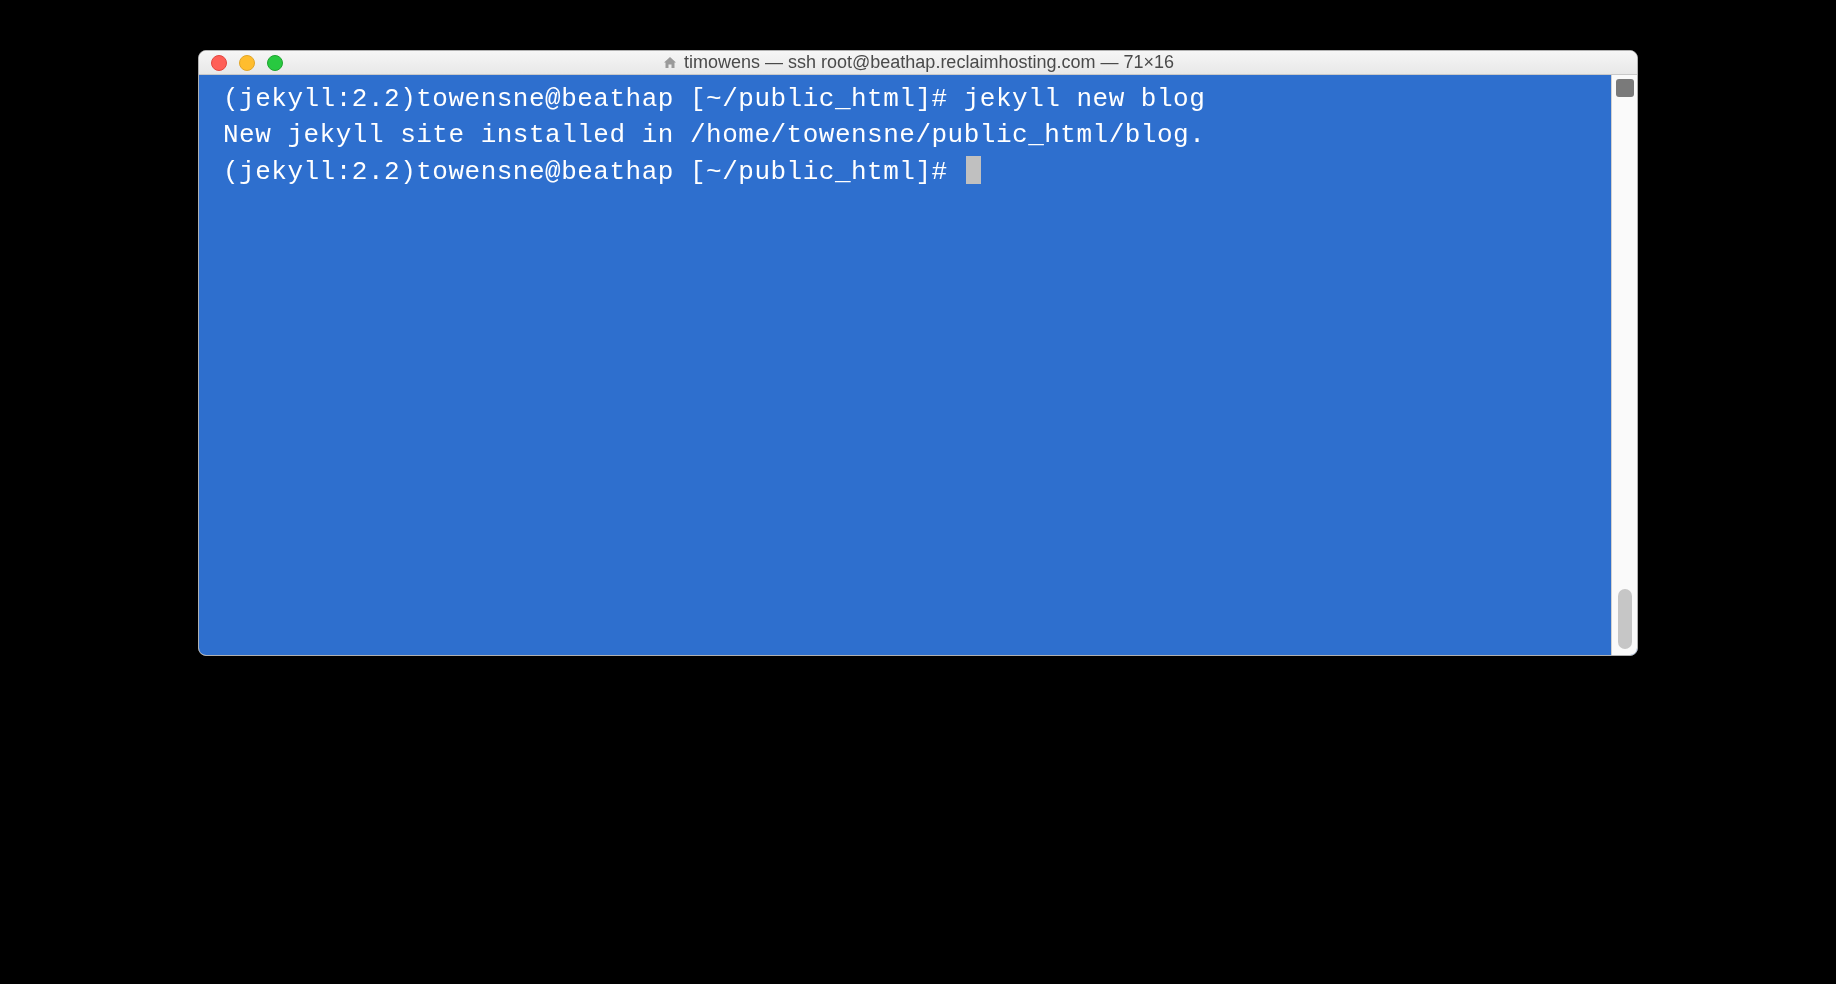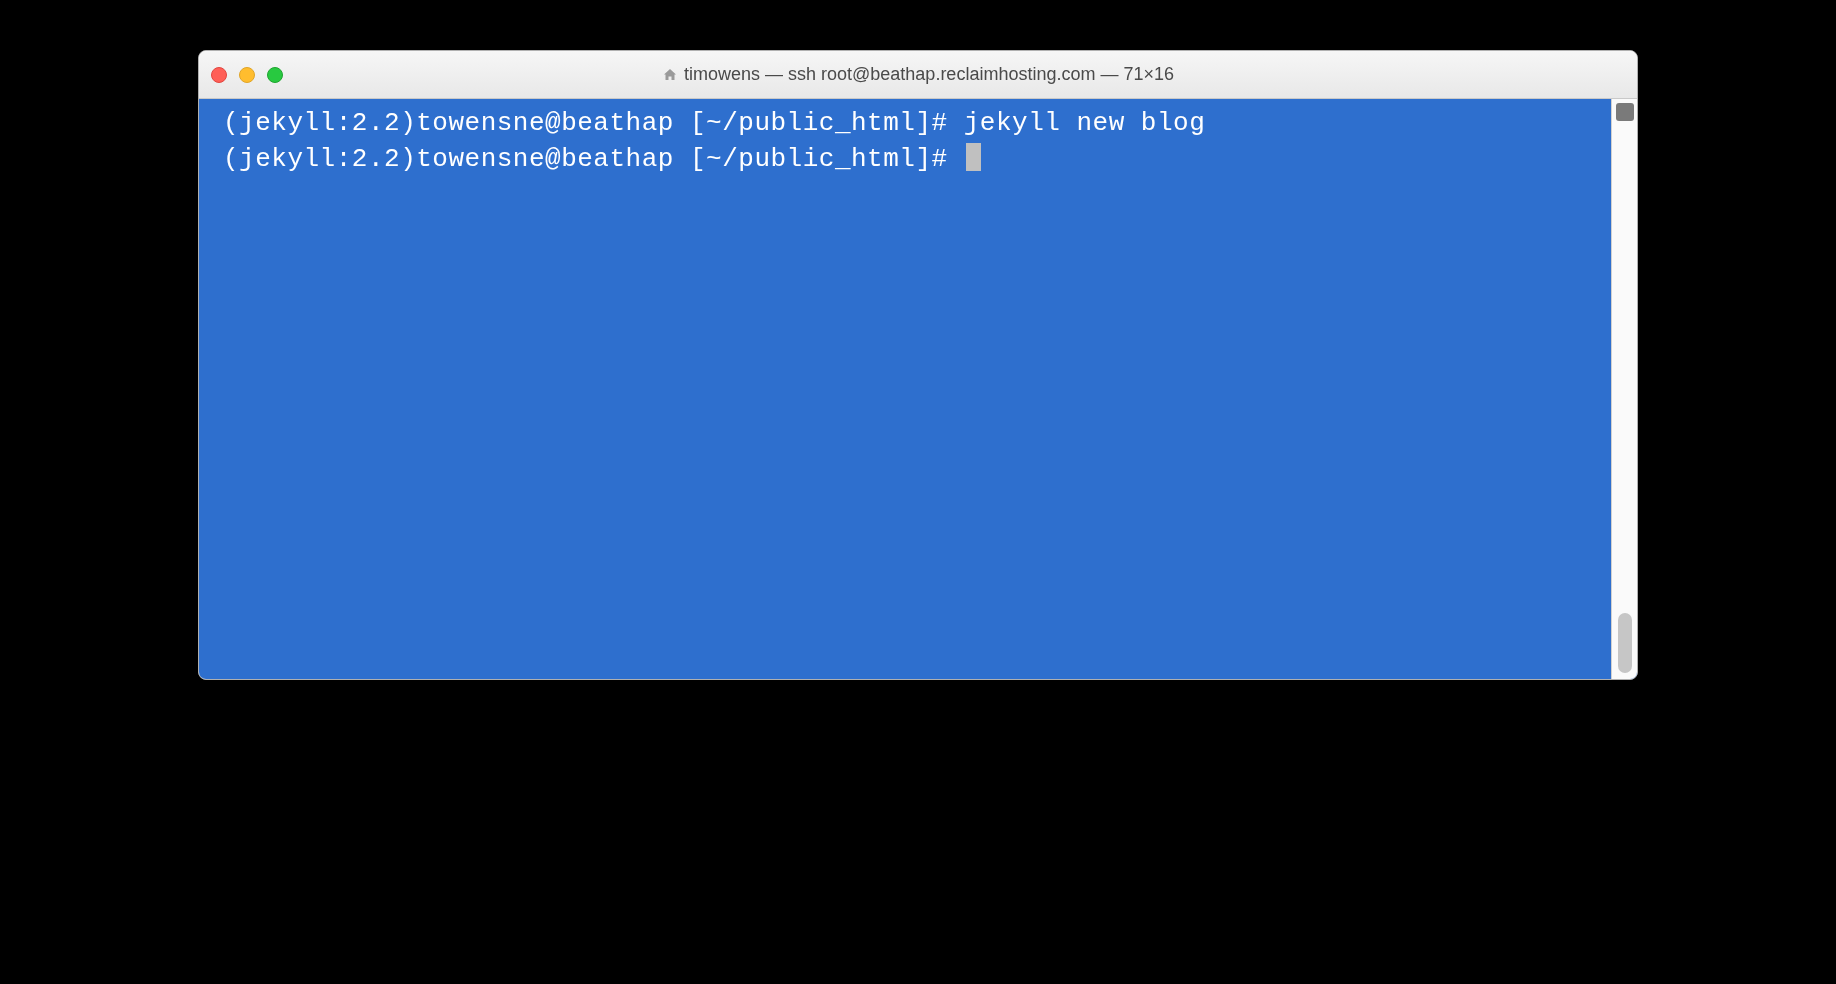--- a/index.html
+++ b/index.html
@@ -19,21 +19,21 @@
   }
   .window {
     width: 1440px;
     background: #fff;
     border-radius: 8px;
     box-shadow: 0 25px 60px rgba(0,0,0,0.6);
     overflow: hidden;
     border: 1px solid #b0b0b0;
   }
   .titlebar {
-    height: 48px;
+    height: 24px;
     background: linear-gradient(to bottom, #f6f6f6, #e8e8e8);
     border-bottom: 1px solid #c9c9c9;
     display: flex;
     align-items: center;
     position: relative;
     padding: 0 22px;
   }
   .traffic-lights {
     display: flex;
     align-items: center;
@@ -126,19 +126,19 @@
     <div class="title-wrap">
       <span class="home-icon">
         <svg width="16" height="16" viewBox="0 0 16 16">
           <path d="M8 2 L14 7.5 L12.5 7.5 L12.5 13 L9.5 13 L9.5 9.5 L6.5 9.5 L6.5 13 L3.5 13 L3.5 7.5 L2 7.5 Z" fill="#9a9a9a"></path>
         </svg>
       </span>
       <span>timowens — ssh root@beathap.reclaimhosting.com — 71×16</span>
     </div>
   </div>
   <div class="terminal-body">
-    <div class="terminal-content"><span class="term-line"><span>(jekyll:2.2)towensne@beathap [~/public_html]# </span><span>jekyll new blog</span></span><span class="term-line"><span>(jekyll:2.2)towensne@beathap [~/public_html]# </span><span class="cursor"></span></span></div>
+    <div class="terminal-content"><span class="term-line"><span>(jekyll:2.2)towensne@beathap [~/public_html]# </span><span>jekyll new blog</span></span><span class="term-line"><span>New jekyll site installed in /home/towensne/public_html/blog.</span></span><span class="term-line"><span>(jekyll:2.2)towensne@beathap [~/public_html]# </span><span class="cursor"></span></span></div>
     <div class="scrollbar-track">
       <div class="scroll-thumb-top"></div>
       <div class="scroll-thumb-bottom"></div>
     </div>
   </div>
 </div>
 
 </body></html>

